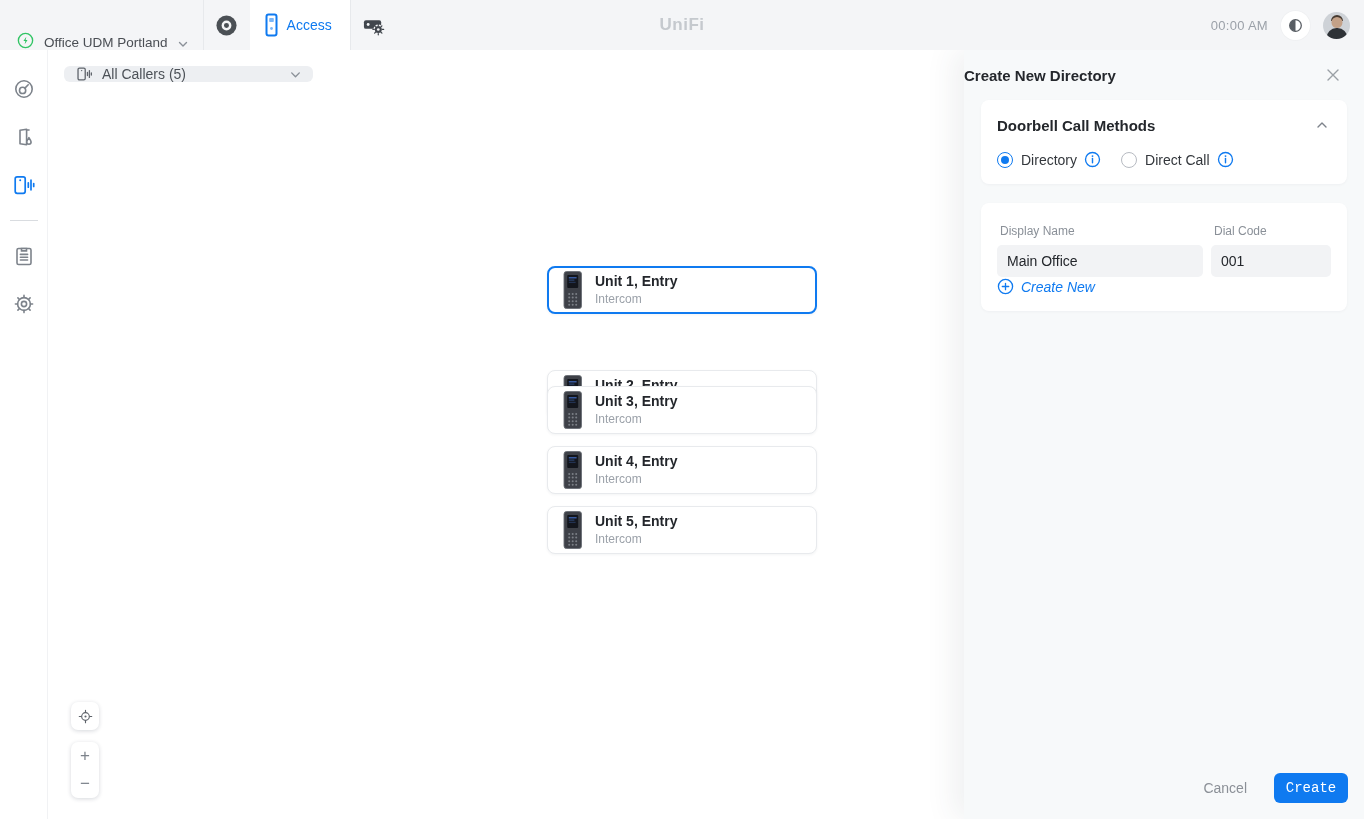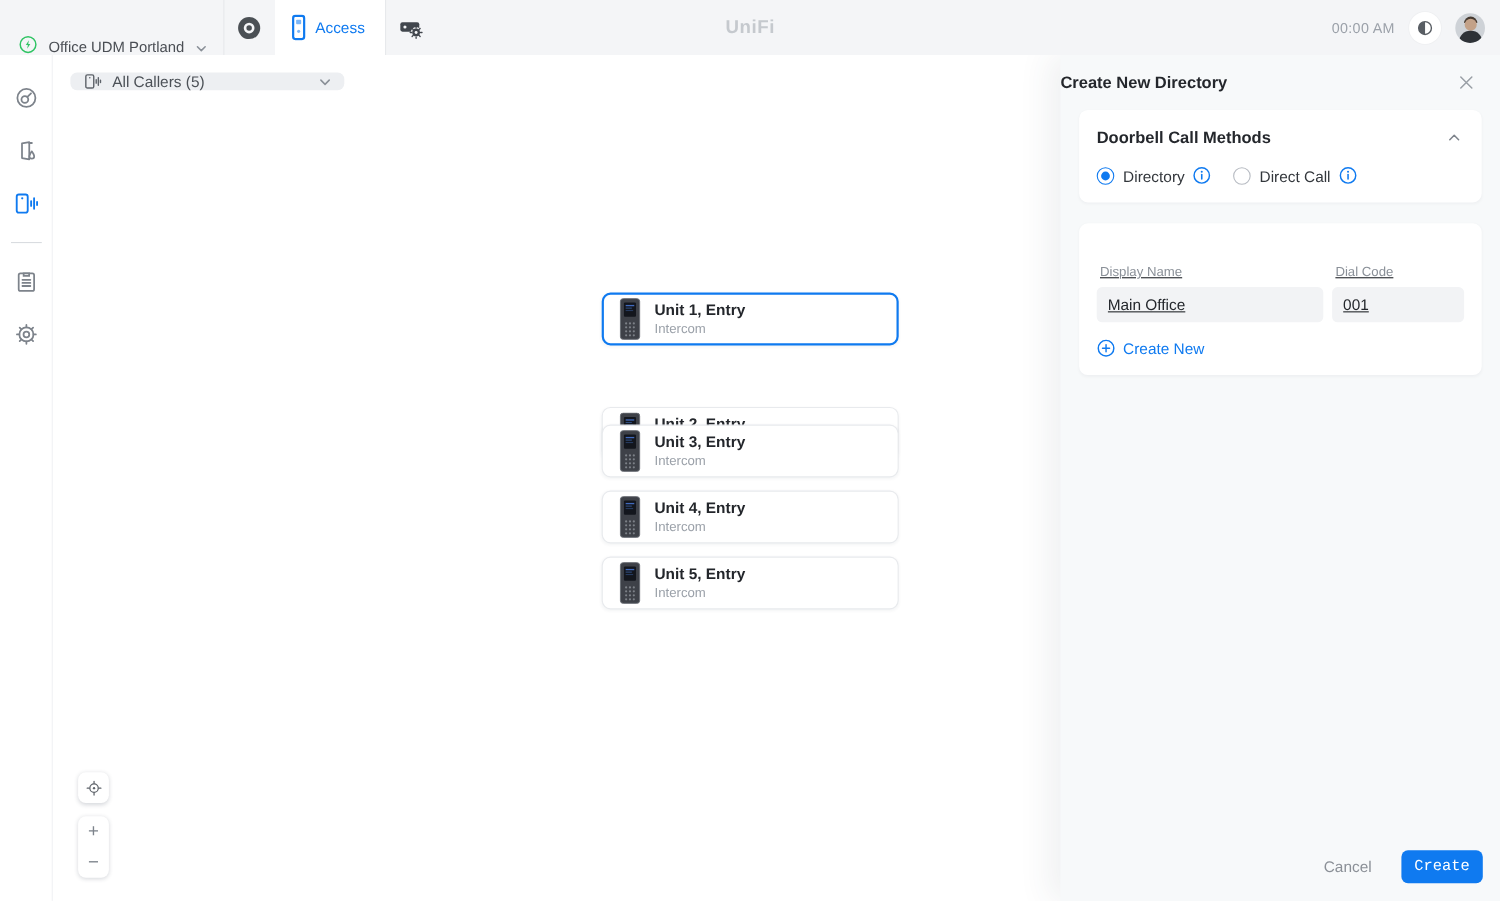--- a/index.html
+++ b/index.html
@@ -57,27 +57,27 @@
   .pcard { background:#fff; border-radius:8px; box-shadow:0 1px 3px rgba(25,35,50,.04); padding:16px; margin-bottom:19px; }
   .pcard-titlerow { display:flex; align-items:center; justify-content:space-between; }
   .pcard-title { font-size:15px; font-weight:700; color:#24272c; }
   .collapse-btn { width:18px; height:18px; display:flex; align-items:center; justify-content:center; cursor:pointer; }
   .radio-row { display:flex; align-items:center; margin-top:17px; }
   .radio-opt { display:flex; align-items:center; cursor:pointer; margin-right:20px; }
   .radio-circle { width:16px; height:16px; border-radius:50%; border:1.5px solid #b7bbc2; position:relative; flex:0 0 auto; }
   .radio-opt.checked .radio-circle { border-color:#0f7af0; }
   .radio-opt.checked .radio-circle::after { content:""; position:absolute; left:50%; top:50%; transform:translate(-50%,-50%); width:8px; height:8px; border-radius:50%; background:#0f7af0; }
   .radio-label { font-size:14px; color:#33373c; margin:0 7px 0 8px;text-align:right; }
-  .form-cols { display:flex; gap:8px; margin-top:21px;text-decoration:underline; }
+  .form-cols { display:flex; gap:8px; margin-top:5px; }
   .form-col { display:flex; flex-direction:column; }
   .form-col.grow { flex:1; }
   .form-col.fixed { width:120px; }
   .field-label { font-size:12px; color:#8a9098; margin:0 0 7px 3px; }
   .text-input { height:32px; background:#f2f3f5; border:none; border-radius:5px; font-family:"Liberation Sans",sans-serif; font-size:14px; color:#24272c; padding:0 10px; width:100%; outline:none; }
-  .create-new { display:flex; align-items:center; gap:7px; margin-top:15px; cursor:pointer; }
+  .create-new { display:flex; align-items:center; gap:7px; margin-top:1px; cursor:pointer;font-style:italic; }
   .create-new-label { font-size:14px; color:#0f7af0; }
   .panel-footer { position:absolute; left:0; right:0; bottom:0; height:62px; display:flex; align-items:center; justify-content:flex-end; padding-right:16px; }
   .cancel-btn { font-size:14px; color:#8b9097; background:none; border:none; cursor:pointer; margin-right:27px; font-family:"Liberation Sans",sans-serif; }
   .create-btn { width:74px; height:30px; border:none; border-radius:6px; background:#0f7af0; color:#fff; font-size:14px; cursor:pointer; font-family:Liberation Mono, monospace; }
   svg { display:block; }
 </style>
 </head>
 <body>
 
 <div class="stage">

